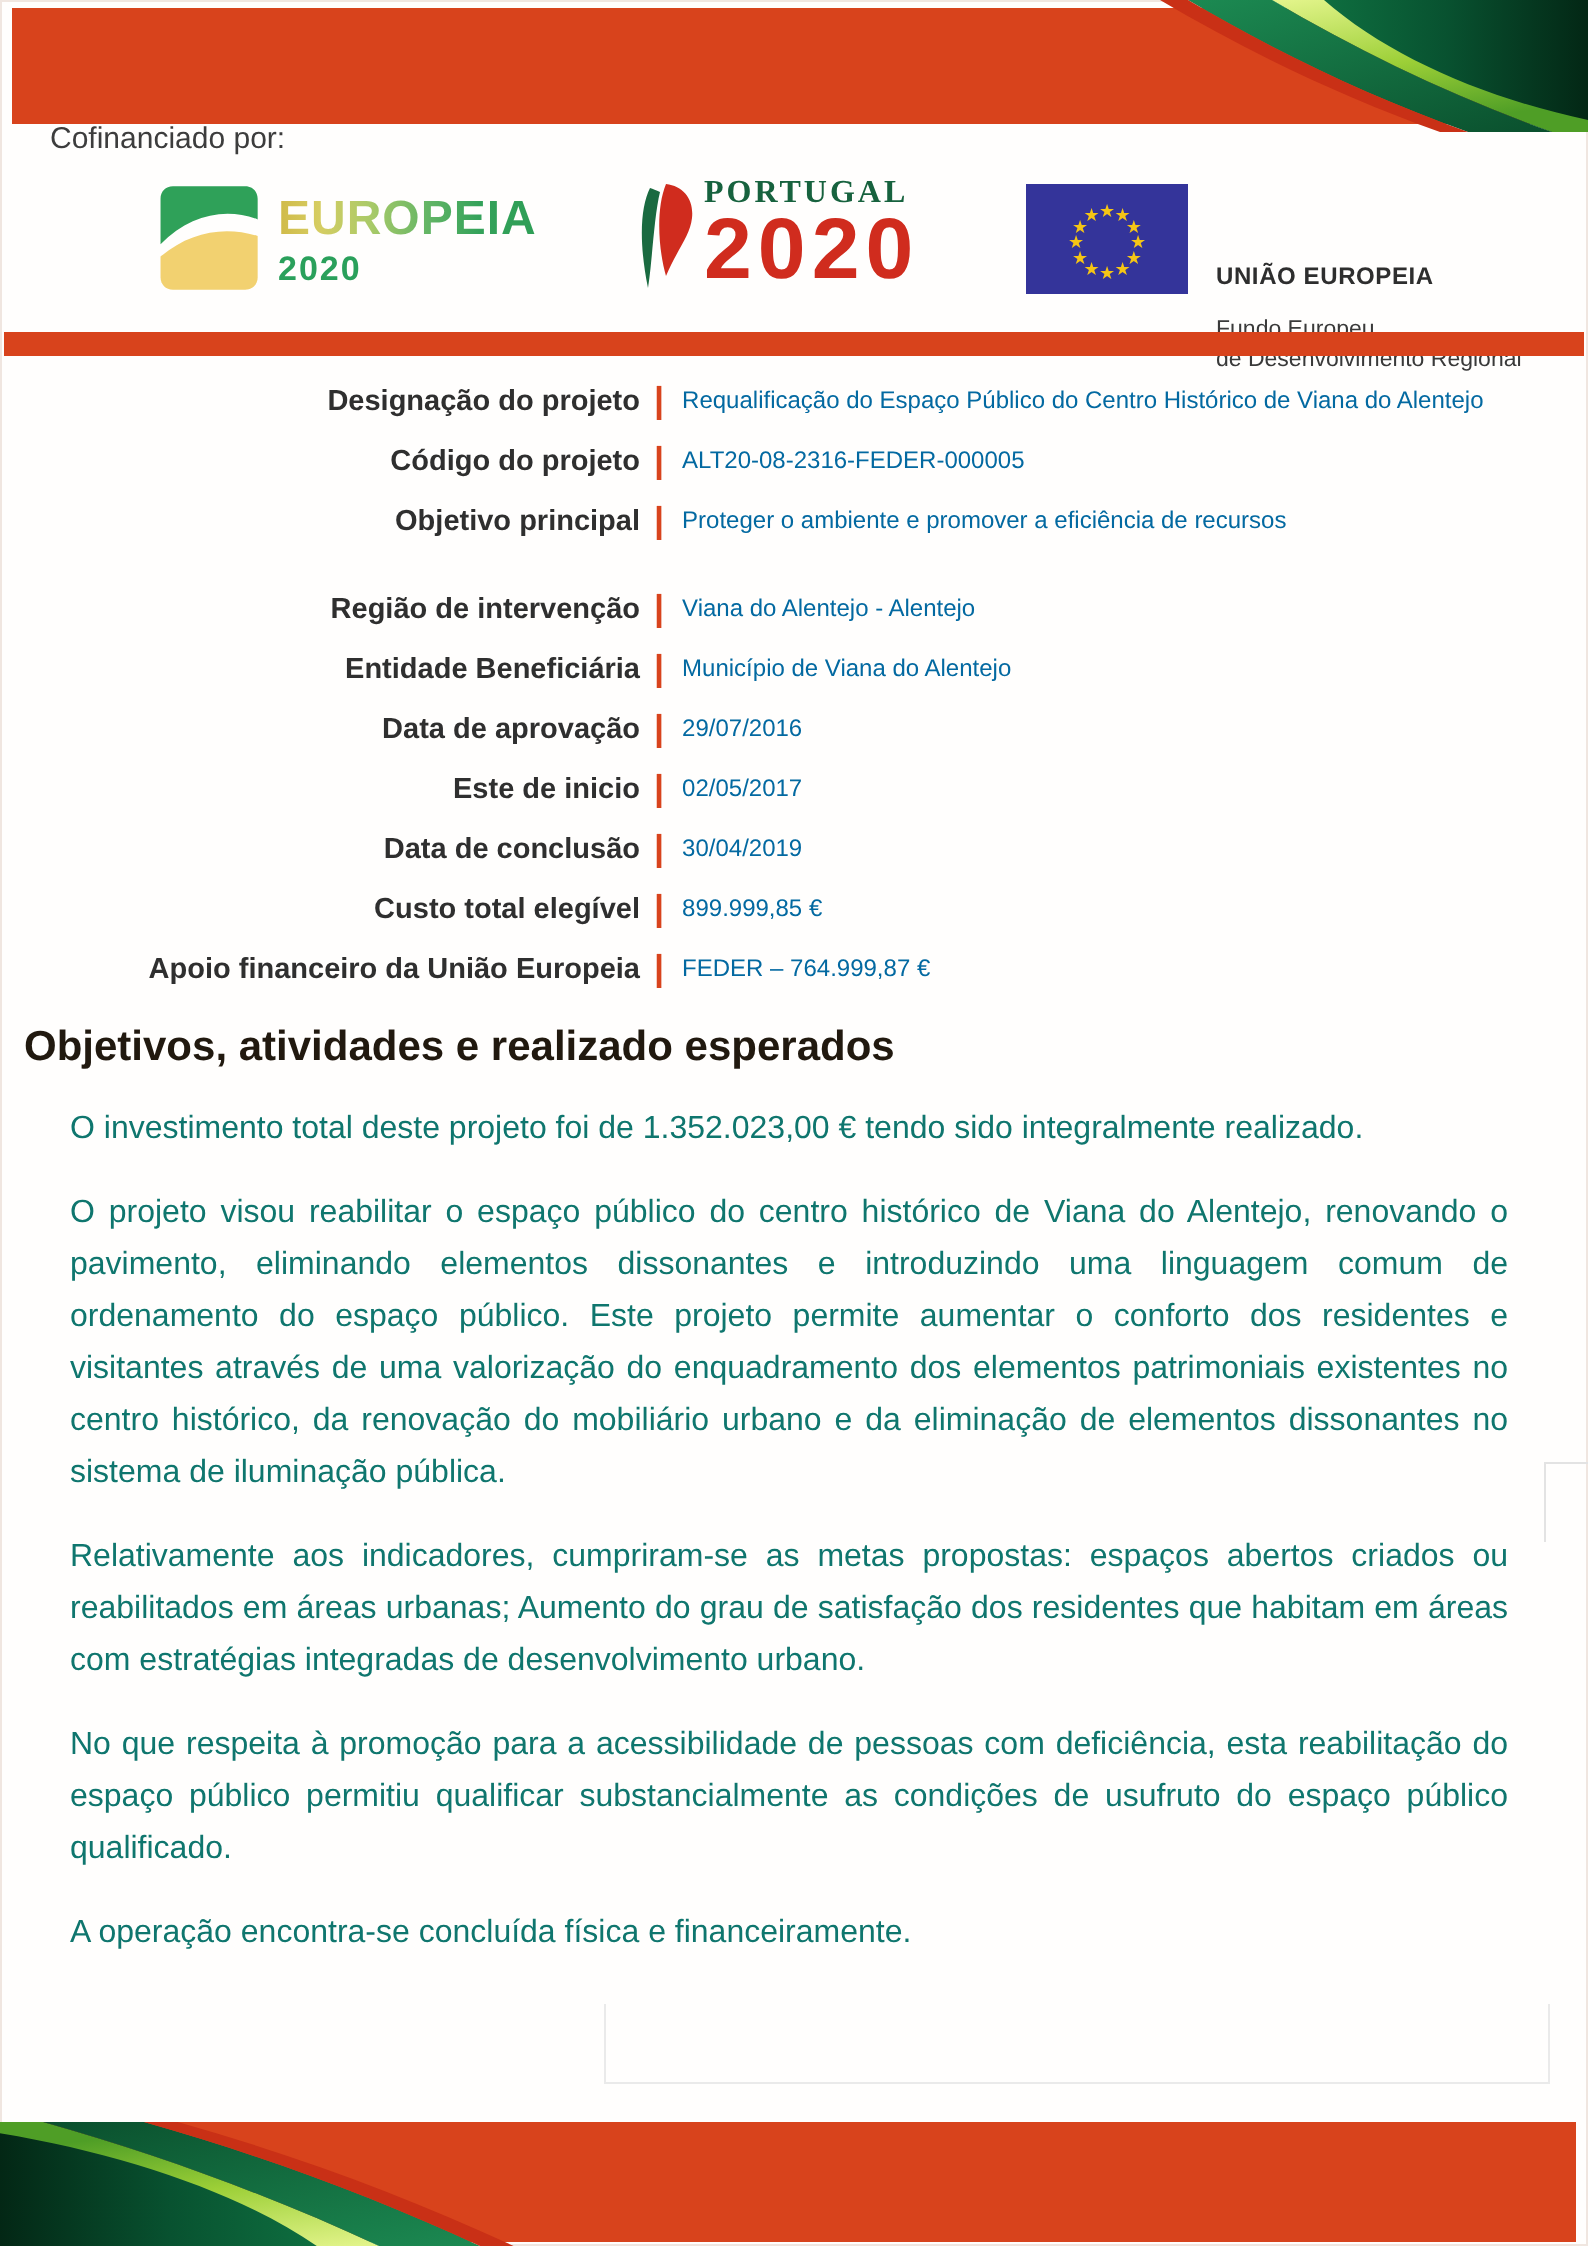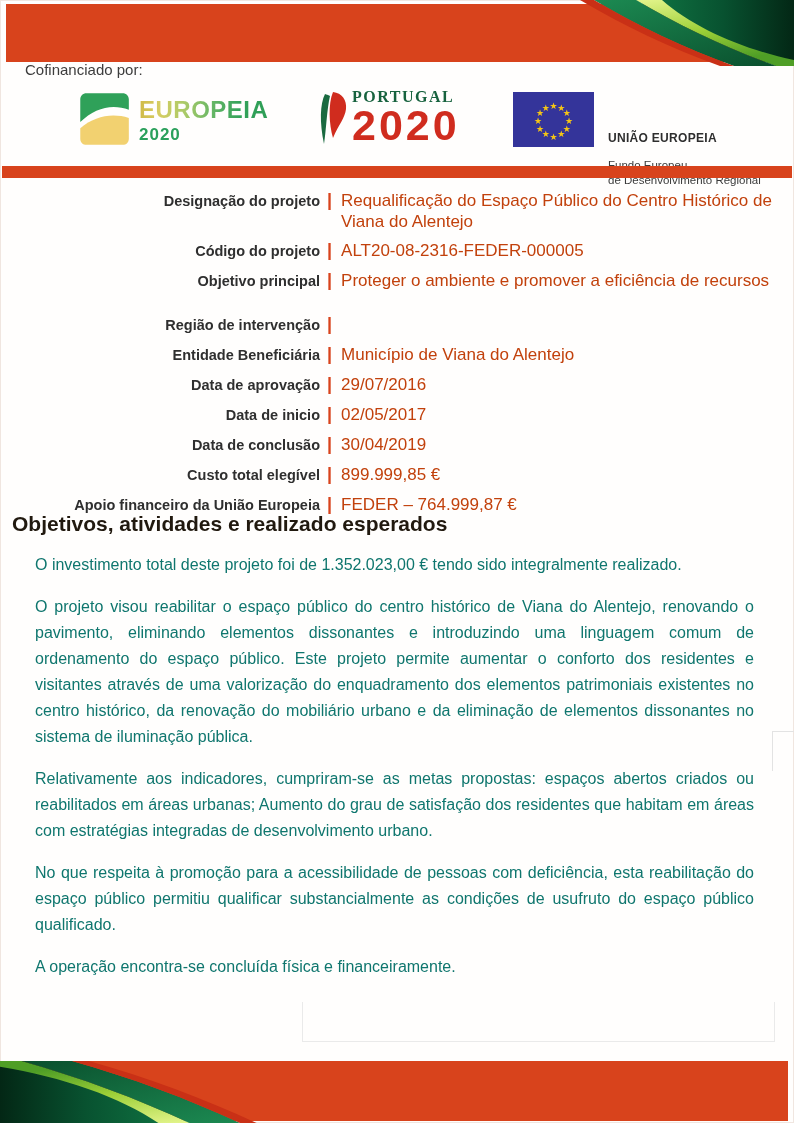--- a/index.html
+++ b/index.html
@@ -47,21 +47,21 @@
   .eu-sub{margin-top:13px;font-size:11.5px;color:#3a3a3a;line-height:15px;}
 
   .divider{position:absolute;left:2px;top:166px;width:790px;height:12px;background:#d8431c;}
 
   
   .details{position:absolute;left:0;top:190px;width:100%;}
   .drow{display:flex;align-items:flex-start;margin-bottom:8px;}
   .drow.gap2{margin-top:22px;}
   .dlabel{width:276px;text-align:right;font-weight:bold;font-size:14.5px;color:#2f2f2f;line-height:21px;padding-top:1px;padding-left:44px;}
   .dsep{color:#d8431c;font-weight:bold;font-size:18px;line-height:21px;margin:0 9px 0 7px;}
-  .dvalue{max-width:445px;font-size:17px;color:#c2410c;line-height:21px;}
+  .dvalue{max-width:445px;font-size:12px;color:#0369a1;line-height:21px;}
 
   
   .content{position:absolute;left:0;top:512px;width:100%;}
   .content h2{margin:0 0 0 12px;font-size:21px;color:#21190f;font-weight:bold;}
   .paras{margin:16px 24px 0 19px;}
   .paras p{margin:16px;font-size:16px;line-height:26px;color:#0f766e;text-align:justify;}
 
   
   .artifact-a{position:absolute;left:772px;top:731px;width:30px;height:39px;
     border-left:1px solid #e3e3e3;border-top:1px solid #e3e3e3;}
@@ -174,33 +174,34 @@
   </div>
   <div class="drow">
     <div class="dlabel">Objetivo principal</div>
     <div class="dsep">|</div>
     <div class="dvalue">Proteger o ambiente e promover a eficiência de recursos</div>
   </div>
 
   <div class="drow gap2">
     <div class="dlabel">Região de intervenção</div>
     <div class="dsep">|</div>
+    <div class="dvalue">Viana do Alentejo - Alentejo</div>
   </div>
   <div class="drow">
     <div class="dlabel">Entidade Beneficiária</div>
     <div class="dsep">|</div>
     <div class="dvalue">Município de Viana do Alentejo</div>
   </div>
   <div class="drow">
     <div class="dlabel">Data de aprovação</div>
     <div class="dsep">|</div>
     <div class="dvalue">29/07/2016</div>
   </div>
   <div class="drow">
-    <div class="dlabel">Data de inicio</div>
+    <div class="dlabel">Este de inicio</div>
     <div class="dsep">|</div>
     <div class="dvalue">02/05/2017</div>
   </div>
   <div class="drow">
     <div class="dlabel">Data de conclusão</div>
     <div class="dsep">|</div>
     <div class="dvalue">30/04/2019</div>
   </div>
   <div class="drow">
     <div class="dlabel">Custo total elegível</div>

